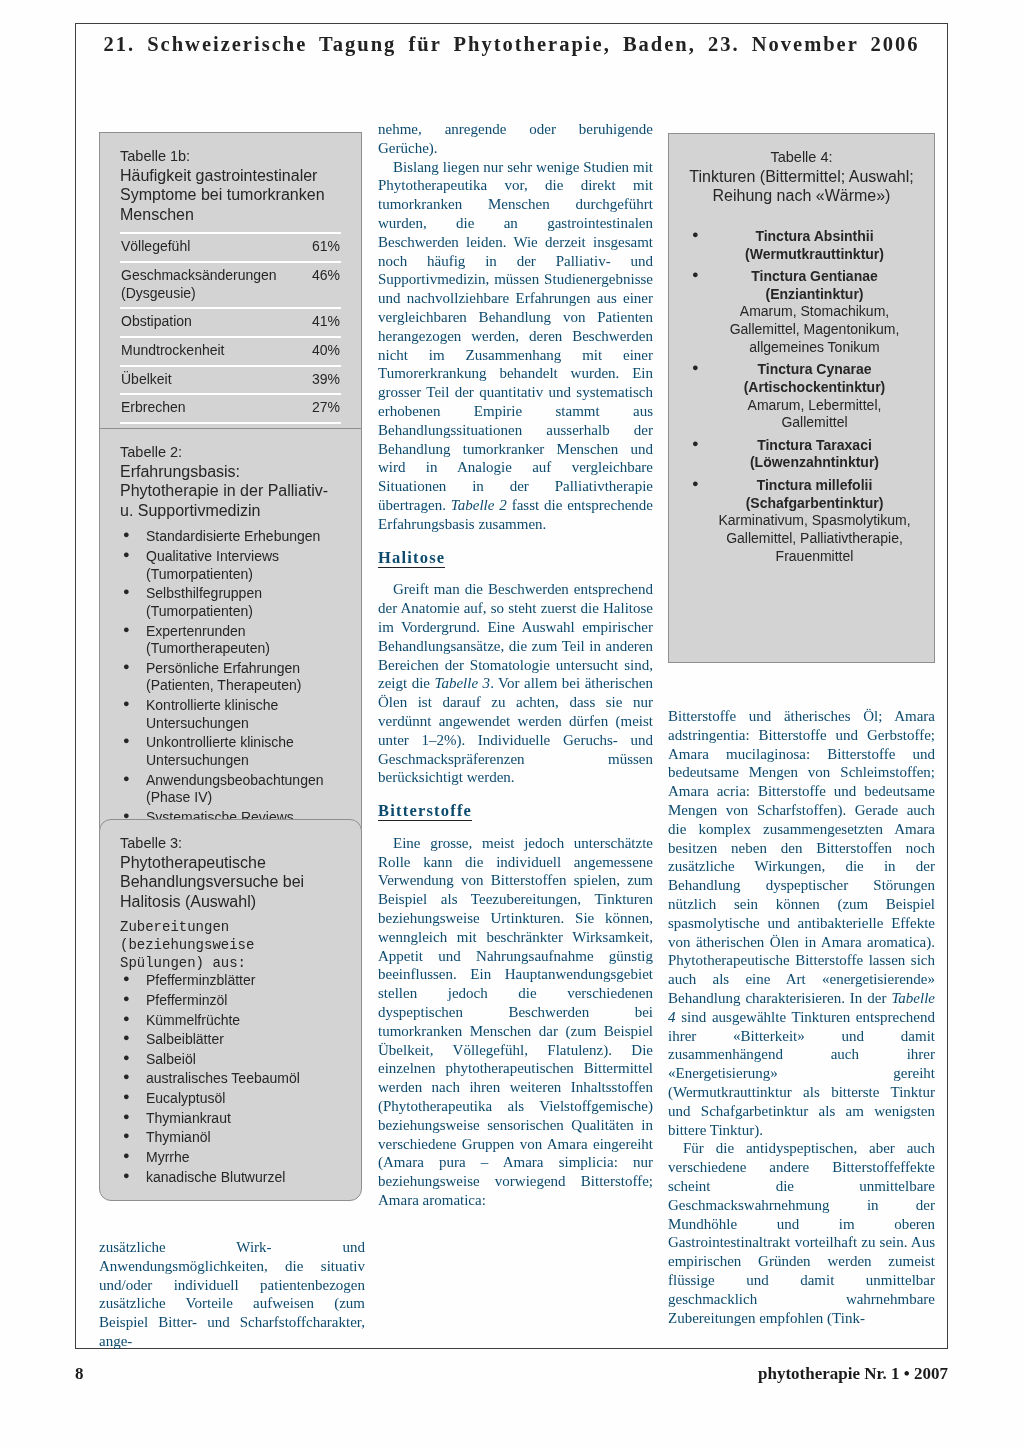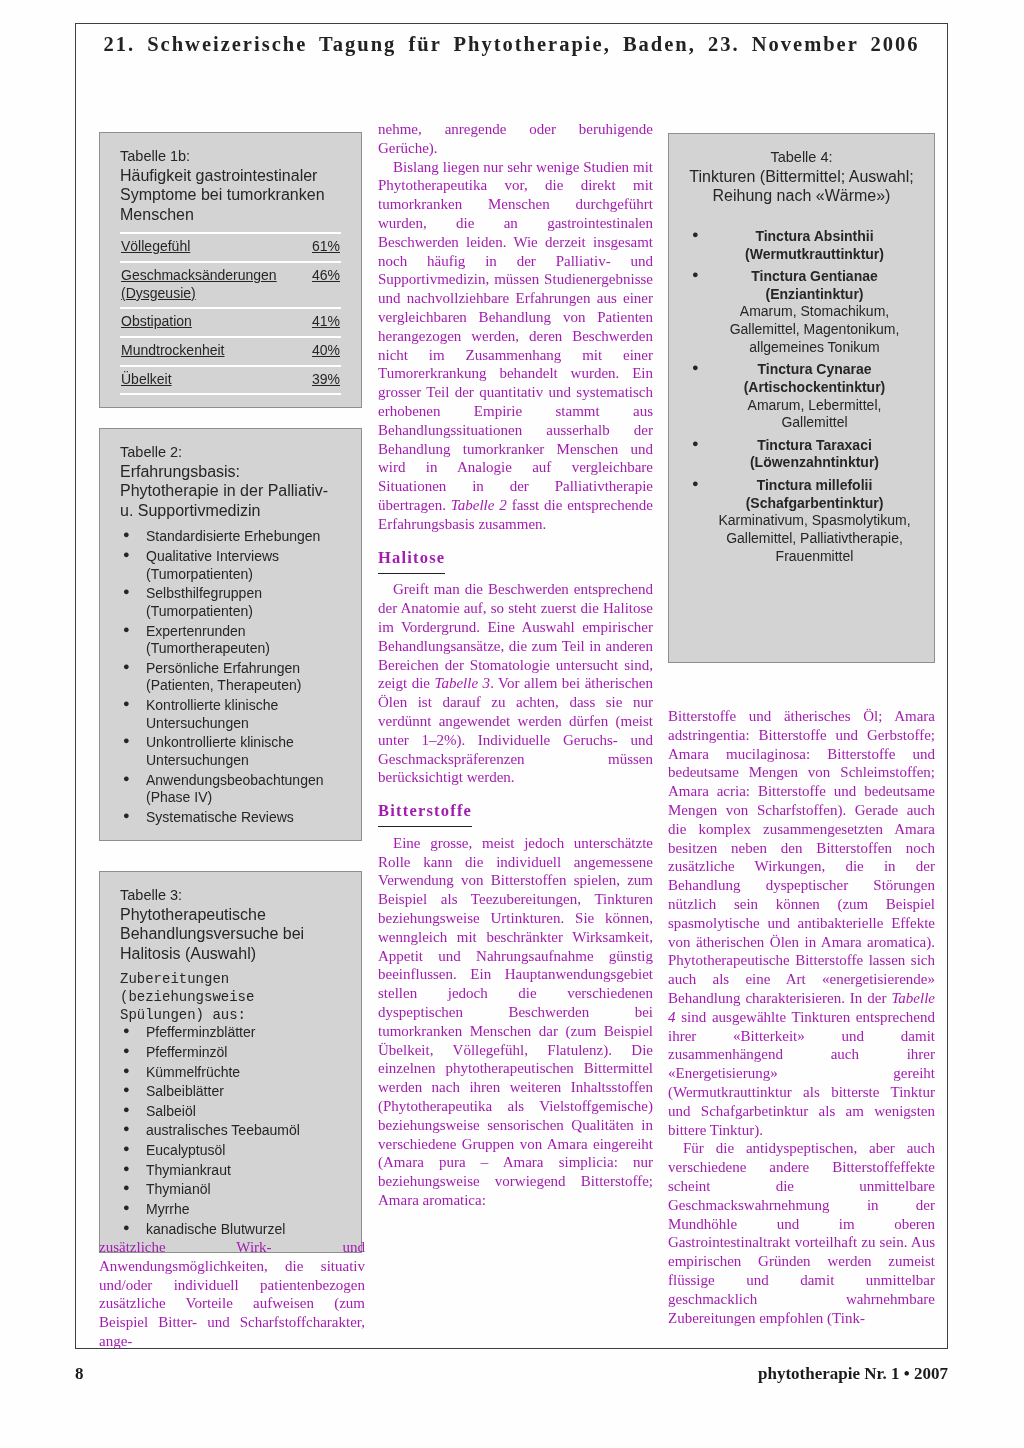--- a/index.html
+++ b/index.html
@@ -10,53 +10,53 @@
   .frame { position:absolute; left:75px; top:23px; width:873px; height:1326px; border:1.5px solid #3f3f3f; }
 
   .header-title { position:absolute; left:75px; top:33px; width:873px; text-align:center;
                   font-size:20.5px; font-weight:700; letter-spacing:2px; word-spacing:5px; color:#222; }
 
   
   .graybox { position:absolute; background:#d3d3d3; border:1px solid #8f8f8f;
              padding:14px 20px 12px; font-family:"Liberation Sans", sans-serif; color:#262626; }
   #box-t1b { left:99px; top:132px; width:263px; min-height:273px; }
   #box-t2  { left:99px; top:428px; width:263px; min-height:392px; }
-  #box-t3  { left:99px; top:871px; width:263px; min-height:357px; }
+  #box-t3  { left:99px; top:819px; width:263px; min-height:357px;border-radius:12px; }
   #box-t4  { left:668px; top:133px; width:267px; min-height:530px;text-align:center; }
 
   .box-label { font-size:14.5px; line-height:1.3; }
   .box-title { font-size:16px; line-height:1.22; margin-bottom:8px; }
   .box-title.mb-lg { margin-bottom:22px; }
   .box-subtitle { font-size:14px; line-height:1.26; margin-bottom:0;font-family:Liberation Mono, monospace; }
 
-  .symrows { border-top:2.5px solid #ffffff;text-decoration:underline; }
+  .symrows { border-top:2.5px solid #ffffff; }
   .trow { display:flex; justify-content:space-between; gap:8px; border-bottom:2.5px solid #ffffff;
           padding:4px 1px 5px; font-size:14px; line-height:1.26; }
   .trow .sym { flex:1; }
   .trow .val { white-space:nowrap; }
 
   .blist { list-style:none; font-size:14px; line-height:1.26; }
   .blist li { position:relative; padding-left:26px; margin-bottom:2px; }
   .blist.t4 li { margin-bottom:5px; }
   .bullet { position:absolute; left:3px; top:0px; font-size:11px; }
   .entry-name { font-weight:700; }
   .entry-desc { font-weight:400; }
 
   
-  .bodytext { font-size:15px; line-height:18.8px; text-align:justify; color:#a21caf; hyphens:none; }
+  .bodytext { font-size:15px; line-height:18.8px; text-align:justify; color:#0c4a6e; hyphens:none; }
   .bodytext p { margin:0; }
   .indent { text-indent:15px; }
   .ref { font-style:italic; }
 
   .col-mid { position:absolute; left:378px; top:120px; width:275px; }
   .col-right-text { position:absolute; left:668px; top:707px; width:267px; }
   .left-para { position:absolute; left:99px; top:1238px; width:266px; }
 
   .sec-heading { margin:15px 0 13px; font-size:16.5px; font-weight:700; letter-spacing:1.2px; text-align:left; }
-  .sec-heading span { border-bottom:1.6px solid #222; padding-bottom:6px; }
+  .sec-heading span { border-bottom:1.6px solid #222; padding-bottom:0; }
 
   .footer { position:absolute; left:75px; top:1364px; width:873px; display:flex;
             justify-content:space-between; align-items:baseline; font-weight:700; font-size:17px; color:#1b1b1b; }
 </style>
 </head>
 <body>
 
 <div class="page">
   <div class="frame"></div>
 
@@ -78,20 +78,24 @@
         <span class="sym">Obstipation</span>
         <span class="val">41%</span>
       </div>
       <div class="trow">
         <span class="sym">Mundtrockenheit</span>
         <span class="val">40%</span>
       </div>
       <div class="trow">
         <span class="sym">Übelkeit</span>
         <span class="val">39%</span>
+      </div>
+      <div class="trow">
+        <span class="sym">Erbrechen</span>
+        <span class="val">27%</span>
       </div>
     </div>
   </div>
 
   <div class="graybox" id="box-t2">
     <div class="box-label">Tabelle 2:</div>
     <div class="box-title">Erfahrungsbasis: Phytotherapie in der Palliativ- u. Supportivmedizin</div>
     <ul class="blist">
       <li><span class="bullet">●</span><span>Standardisierte Erhebungen</span></li>
       <li><span class="bullet">●</span><span>Qualitative Interviews (Tumorpatienten)</span></li>

